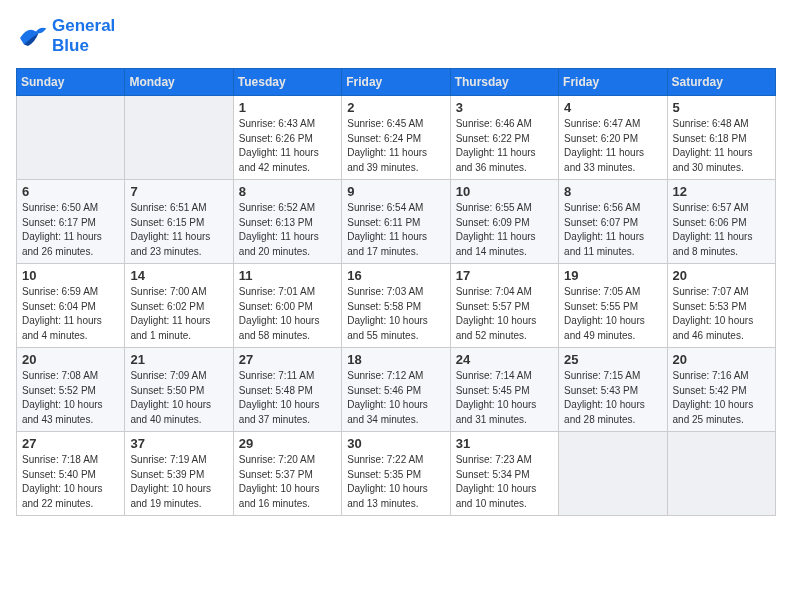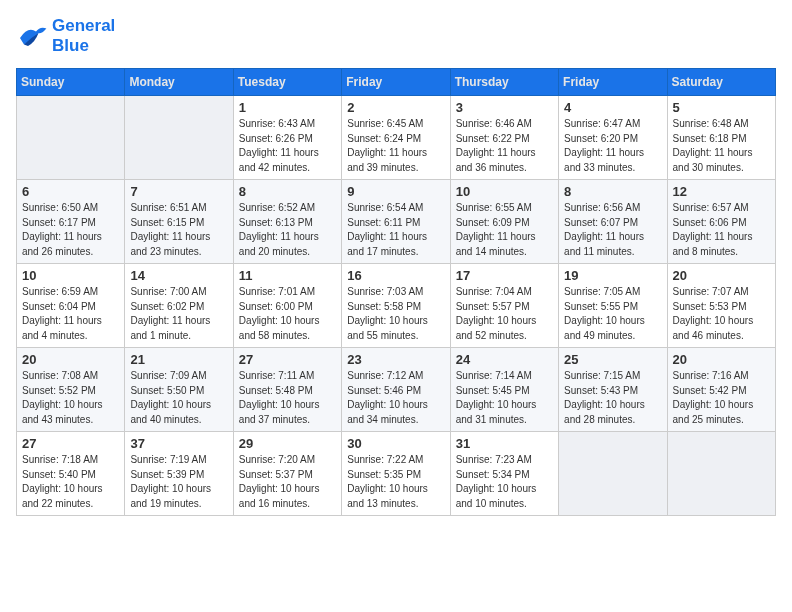--- a/index.html
+++ b/index.html
@@ -203,21 +203,21 @@
         </td>
         <td>
           <span class="day-num">21</span>
           <div class="day-info">Sunrise: 7:09 AM<br>Sunset: 5:50 PM<br>Daylight: 10 hours and 40 minutes.</div>
         </td>
         <td>
           <span class="day-num">27</span>
           <div class="day-info">Sunrise: 7:11 AM<br>Sunset: 5:48 PM<br>Daylight: 10 hours and 37 minutes.</div>
         </td>
         <td>
-          <span class="day-num">23</span>
+          <span class="day-num">18</span>
           <div class="day-info">Sunrise: 7:12 AM<br>Sunset: 5:46 PM<br>Daylight: 10 hours and 34 minutes.</div>
         </td>
         <td>
           <span class="day-num">24</span>
           <div class="day-info">Sunrise: 7:14 AM<br>Sunset: 5:45 PM<br>Daylight: 10 hours and 31 minutes.</div>
         </td>
         <td>
           <span class="day-num">25</span>
           <div class="day-info">Sunrise: 7:15 AM<br>Sunset: 5:43 PM<br>Daylight: 10 hours and 28 minutes.</div>
         </td>

